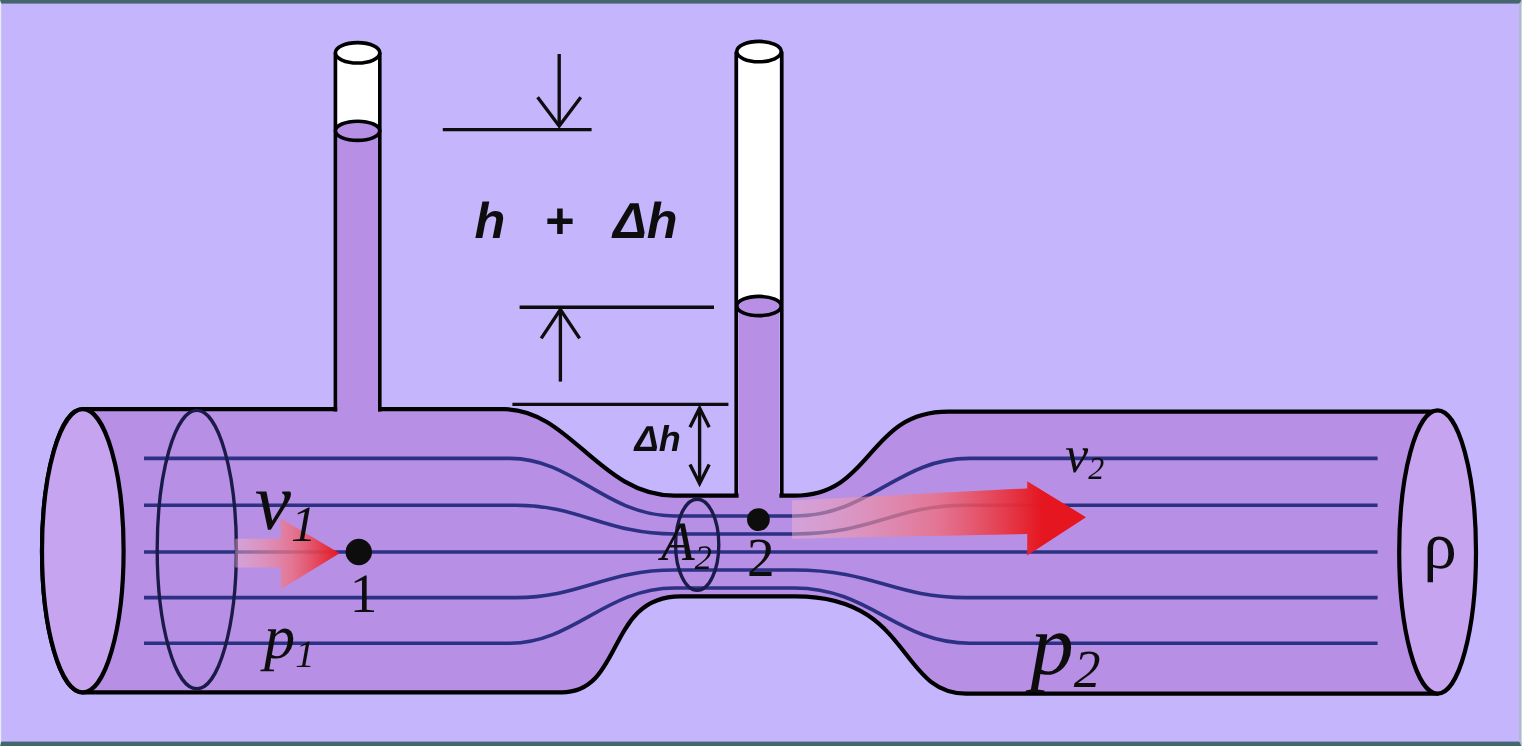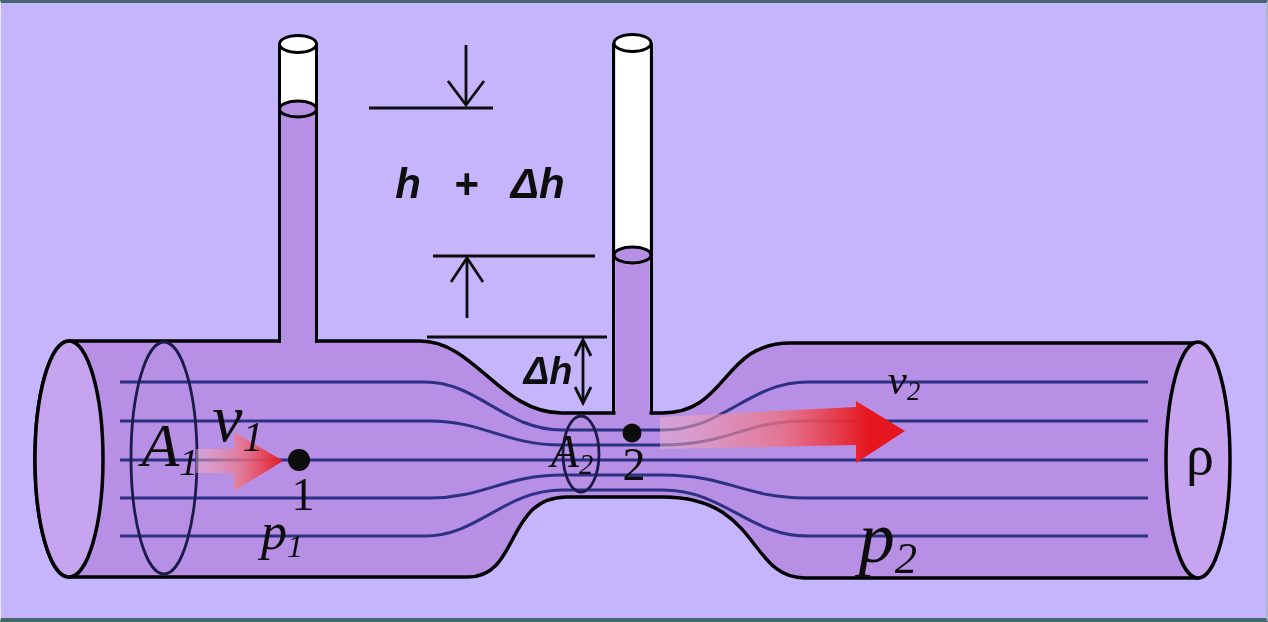--- a/index.html
+++ b/index.html
@@ -47,24 +47,24 @@
     user-select:none;
   }
   .serif-italic{font-family:"Liberation Serif",serif;font-style:italic;}
   .serif{font-family:"Liberation Serif",serif;}
   .sans-bold-italic{
     font-family:"Liberation Sans",sans-serif;
     font-style:italic;font-weight:bold;
   }
   .sub{display:inline-block;font-size:62%;transform:translateY(24%);}
   .lbl-hsum{left:480px;top:163px;font-size:42px;word-spacing:0.5em;}
-  .lbl-dh{left:548px;top:352px;font-size:38px;}
+  .lbl-dh{left:548px;top:352px;font-size:30px;}
   .lbl-v1{left:238px;top:384px;font-size:68px;}
   .lbl-a1{left:170px;top:414px;font-size:62px;}
-  .lbl-p1{left:241px;top:506px;font-size:52px;margin-left:41px;}
+  .lbl-p1{left:241px;top:506px;font-size:52px;}
   .lbl-a2{left:572px;top:429px;font-size:46px;}
   .lbl-pt1{left:303px;top:472px;font-size:46px;}
   .lbl-pt2{left:634px;top:442px;font-size:46px;}
   .lbl-v2{left:904px;top:358px;font-size:43px;}
   .lbl-p2{left:888px;top:502px;font-size:72px;}
   .lbl-rho{left:1200px;top:427px;font-size:56px;}
 </style>
 </head>
 <body>
 
@@ -139,21 +139,20 @@
       <polyline class="dim" points="575,387 583,403 591,387"></polyline>
     </g>
   </svg>
 
   <div class="lbl lbl-hsum sans-bold-italic">h + Δh</div>
 
   <div class="lbl lbl-dh sans-bold-italic">Δh</div>
 
   <div class="lbl lbl-v1 serif-italic"><span>v</span><span class="sub">1</span></div>
 
-  <div class="lbl lbl-a1 serif-italic"><span>A</span><span class="sub">1</span></div>
 
   <div class="lbl lbl-p1 serif-italic"><span>p</span><span class="sub">1</span></div>
 
   <div class="lbl lbl-a2 serif-italic"><span>A</span><span class="sub">2</span></div>
 
   <div class="lbl lbl-pt1 serif">1</div>
 
   <div class="lbl lbl-pt2 serif">2</div>
 
   <div class="lbl lbl-v2 serif-italic"><span>v</span><span class="sub">2</span></div>

